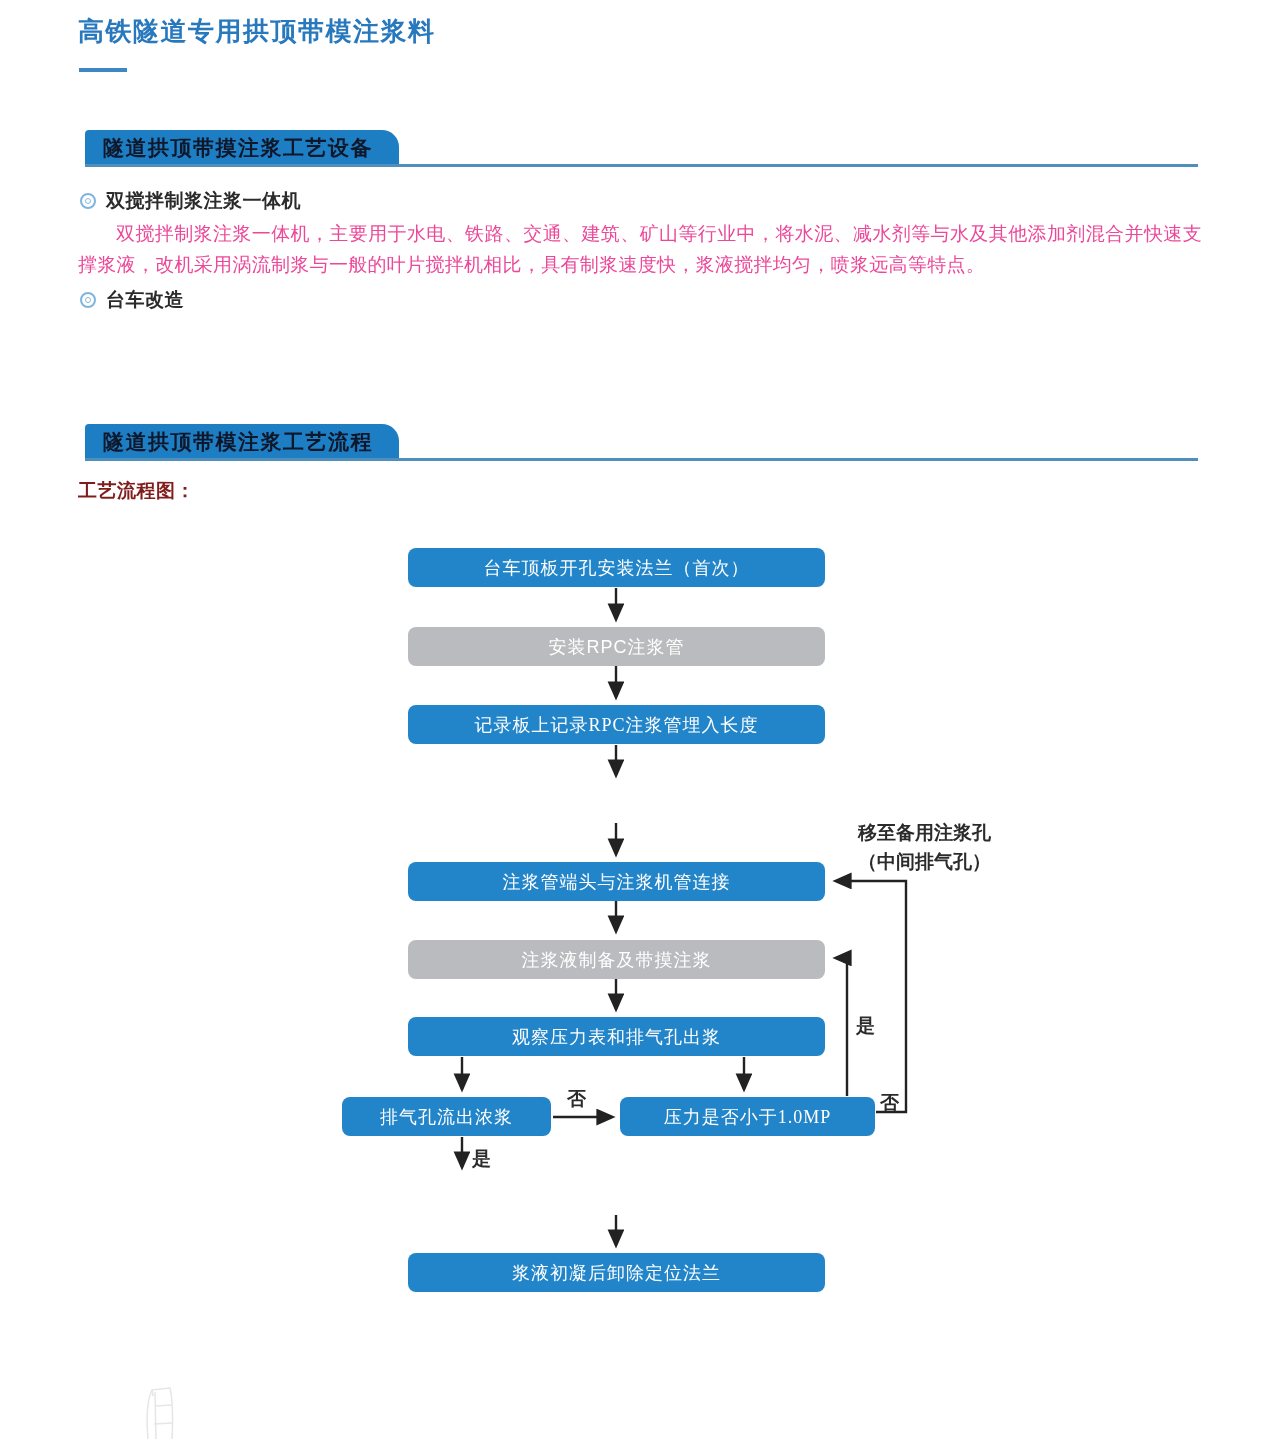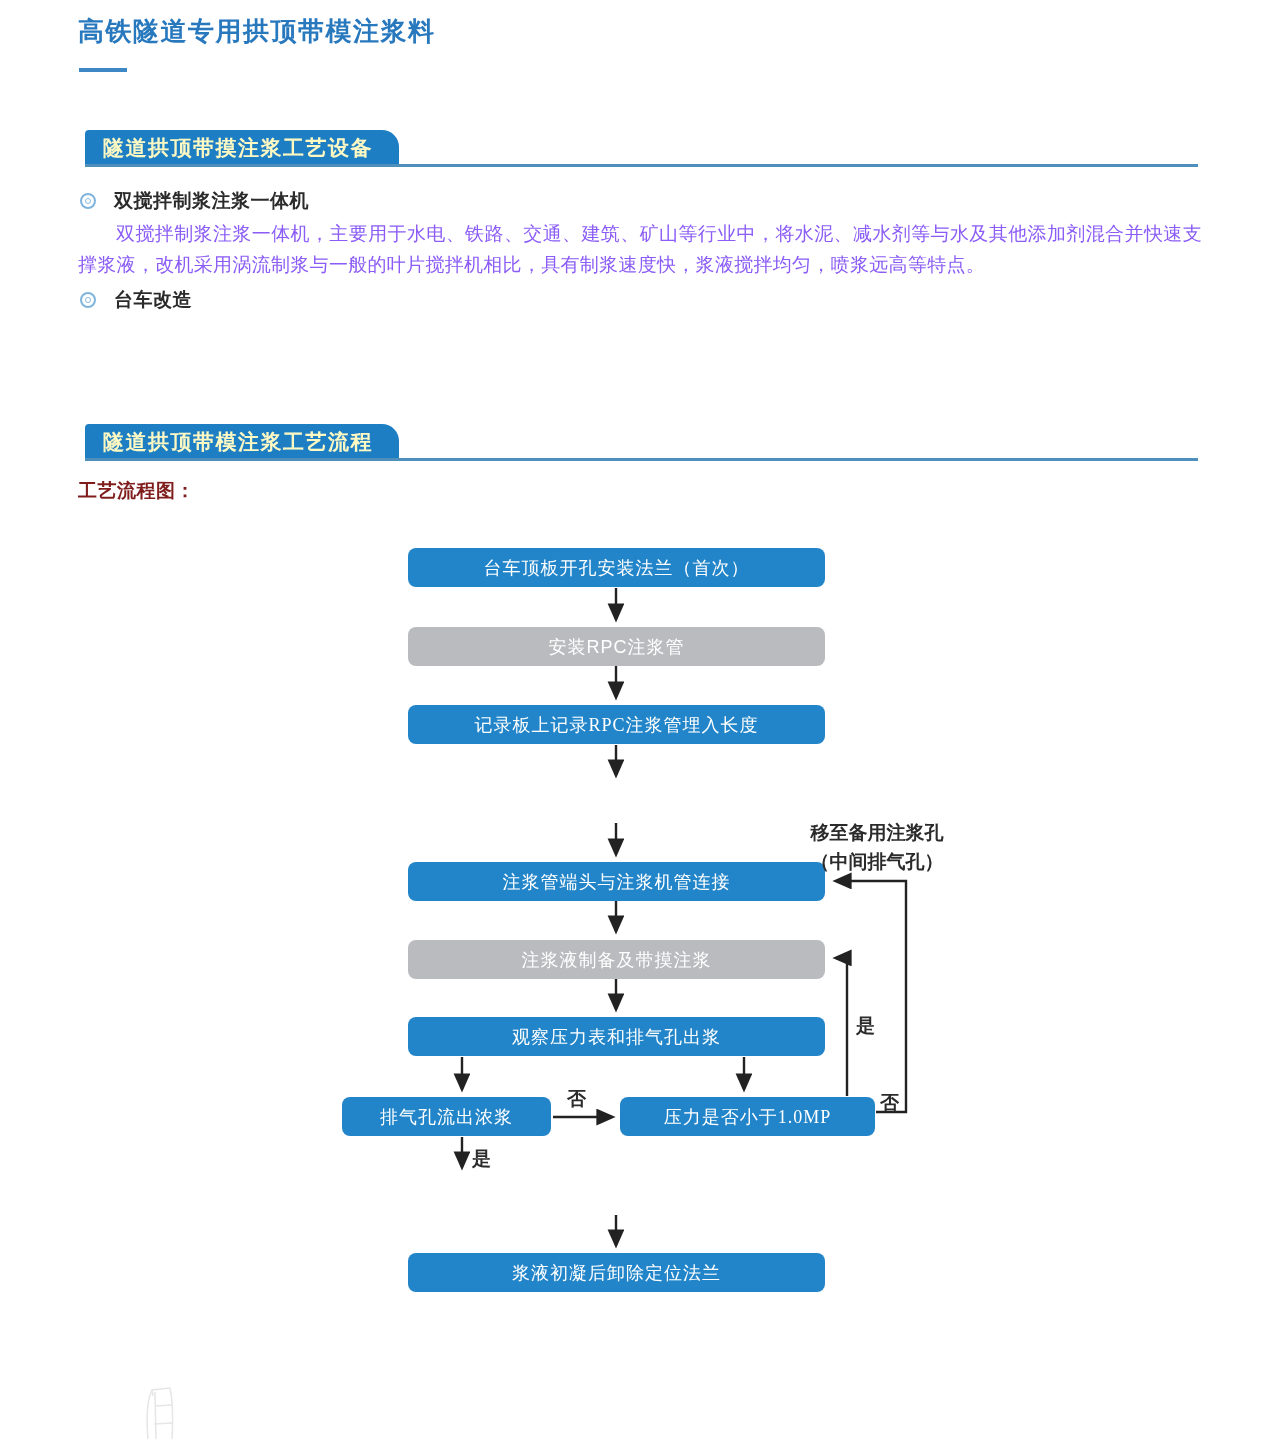--- a/index.html
+++ b/index.html
@@ -8,48 +8,48 @@
     background:#ffffff;font-family:"Liberation Sans",sans-serif;color:#3c3c3c;
   }
   .abs{position:absolute;}
   
   .doc-title{
     left:78px;top:14px;font-size:26px;font-weight:700;color:#2878be;letter-spacing:1.5px;
   }
   .title-underline{left:79px;top:68px;width:48px;height:4px;background:#3d88c4;}
   .banner{
     height:36px;display:inline-flex;align-items:center;
-    background:#1e7ec4;color:#fef9c3;font-size:21px;font-weight:700;letter-spacing:1.5px;
+    background:#1e7ec4;color:#0f172a;font-size:21px;font-weight:700;letter-spacing:1.5px;
     padding:0 26px 0 18px;border-radius:4px 17px 0 0;
   }
   .banner-rule{height:3px;background:#4e90bb;}
   
-  .bullet-row{display:flex;align-items:center;gap:18px;}
+  .bullet-row{display:flex;align-items:center;gap:10px;}
   .bullet-icon{
     width:12px;height:12px;border:2px solid #7fb5dd;border-radius:50%;
     display:flex;align-items:center;justify-content:center;flex:0 0 auto;
   }
   .bullet-icon::after{content:"";width:4px;height:4px;border:1.5px solid #8abbdf;border-radius:50%;}
   .bullet-head{font-size:19px;font-weight:700;color:#2b2b2b;letter-spacing:0.5px;}
   .para{
-    width:1124px;font-size:19px;line-height:31px;color:#8b5cf6;
+    width:1124px;font-size:19px;line-height:31px;color:#ec4899;
     text-indent:2em;text-align:justify;letter-spacing:0.3px;
   }
   .flow-label{font-size:19px;font-weight:700;color:#7f1d1d;letter-spacing:0.5px;}
   
   .node{
     position:absolute;left:408px;width:417px;height:39px;border-radius:8px;
     color:#ffffff;font-size:18px;letter-spacing:1px;
     display:flex;align-items:center;justify-content:center;white-space:nowrap;
   }
   .primary{background:#2285c9;font-family:Liberation Serif, serif;}
   .muted{background:#b9bbbe;}
   .edge-label{position:absolute;font-size:19px;font-weight:600;color:#2b2b2b;}
   .annotation{
-    position:absolute;left:802px;top:818px;width:150px;text-align:center;
+    position:absolute;left:858px;top:818px;width:150px;text-align:left;
     font-size:19px;font-weight:600;color:#2b2b2b;line-height:29px;white-space:nowrap;
   }
   svg.wires{position:absolute;left:0;top:0;pointer-events:none;}
 </style>
 </head>
 <body>
 
 <div id="page">
 
   <div class="abs doc-title">高铁隧道专用拱顶带模注浆料</div>

